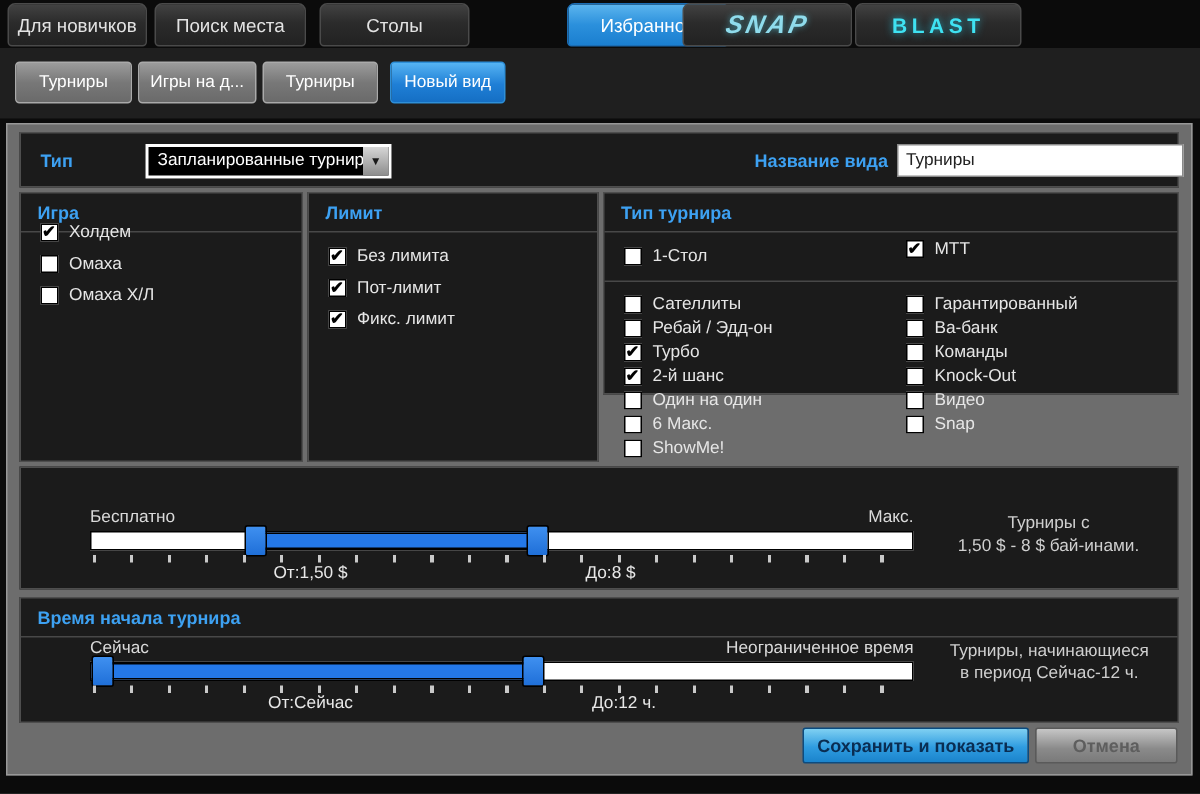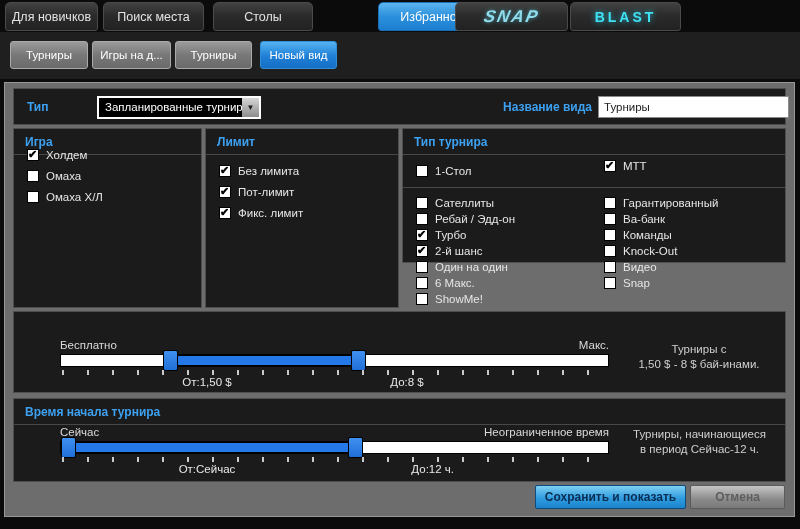--- a/index.html
+++ b/index.html
@@ -255,21 +255,21 @@
     <div class="box-title divider">Время начала турнира</div>
     <span class="hint abs" style="left:46px;top:27px;">Сейчас</span>
     <span class="hint abs" style="left:395px;top:27px;width:200px;text-align:right;">Неограниченное время</span>
     <div class="track" style="left:46px;top:42px;width:549px;">
       <div class="range" style="left:0px;width:295px;"></div>
       <div class="handle" style="left:0px;"></div>
       <div class="handle" style="left:287px;"></div>
     </div>
     <div class="ticks" style="left:48px;top:58px;width:546px;"></div>
     <div class="under-label" style="left:143px;top:64px;width:100px;">От:Сейчас</div>
-    <div class="under-label" style="left:340px;top:64px;width:100px;text-align:right;">До:12 ч.</div>
+    <div class="under-label" style="left:352px;top:64px;width:100px;">До:12 ч.</div>
     <div class="summary" style="left:598px;top:28px;width:175px;">
       <div>Турниры, начинающиеся</div>
       <div>в период  Сейчас-12 ч.</div>
     </div>
   </div>
 
   <div class="btn btn-save" style="left:530px;top:402px;width:151px;">
       <span>Сохранить и показать</span>
     </div>
   <div class="btn btn-cancel" style="left:685px;top:402px;width:95px;">

